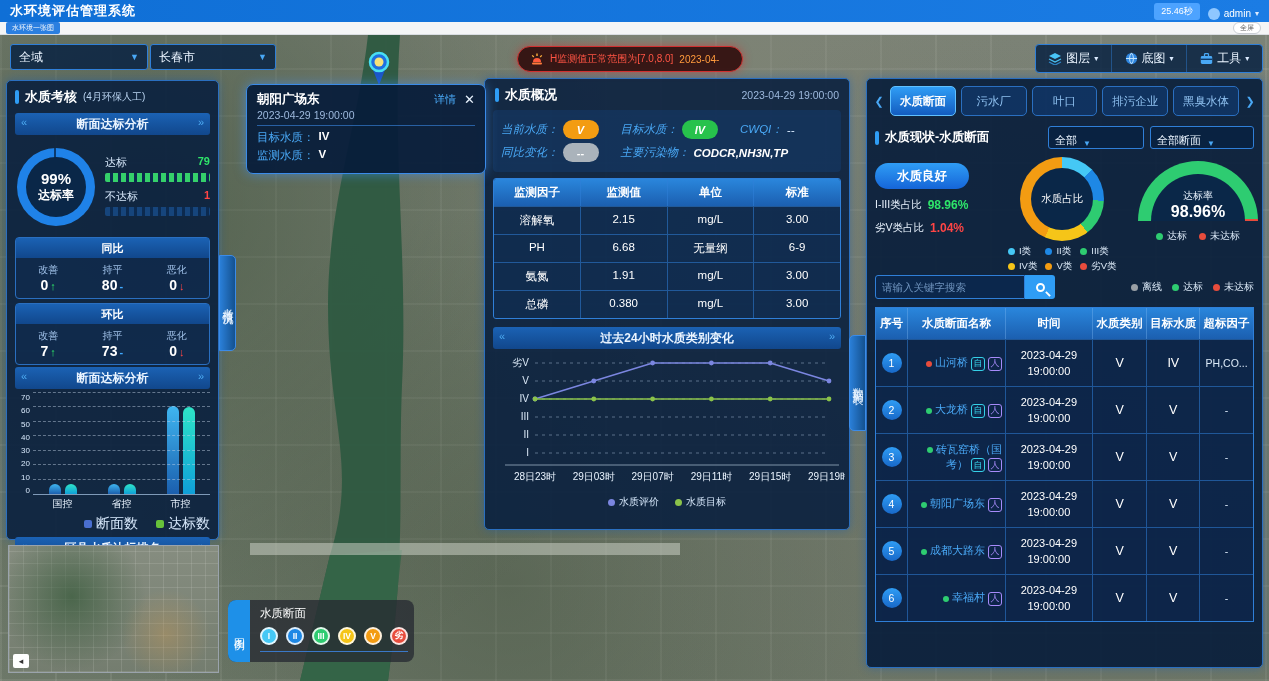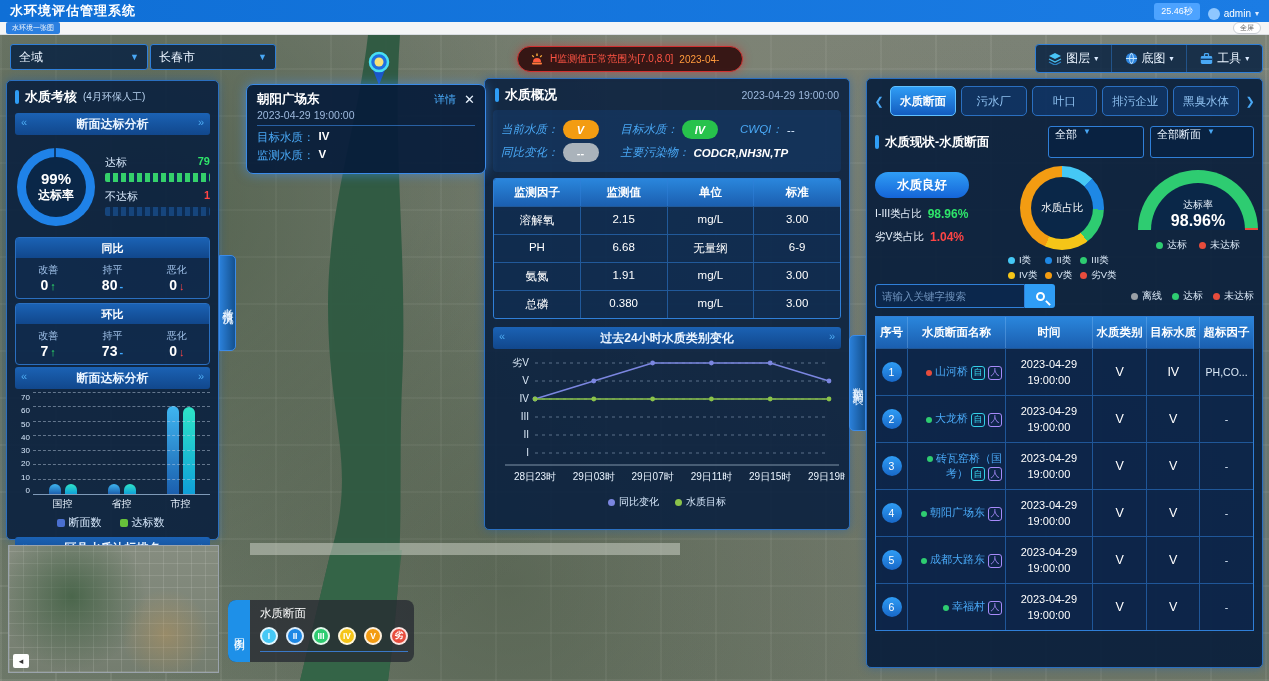--- a/index.html
+++ b/index.html
@@ -96,21 +96,21 @@
   .bc-yaxis { width:22px; display:flex; flex-direction:column; justify-content:space-between;
     align-items:flex-end; font-size:8px; color:#d7e8fb; padding-right:3px; }
   .bc-plot { position:relative; flex:1; border-bottom:1px solid #7f9ab8; }
   .bc-grid { position:absolute; left:0; right:0; border-top:1px dashed rgba(200,215,235,.45); }
   .bc-groups { position:absolute; inset:0; display:flex; justify-content:space-around; align-items:flex-end; }
   .bc-group { display:flex; gap:4px; align-items:flex-end; }
   .bc-bar { width:12px; border-radius:6px 6px 0 0; }
   .bc-bar.s0 { background:linear-gradient(180deg,#3fb6f0,#1b5fae); }
   .bc-bar.s1 { background:linear-gradient(180deg,#2ee5c8,#0f9fd8); }
   .bc-xlabels { display:flex; justify-content:space-around; margin-left:22px; font-size:10px; color:#eaf4ff; padding-top:2px; }
-  .bc-legend { display:flex; justify-content:center; gap:18px; font-size:11px; color:#d7e8fb; padding-top:4px; }
+  .bc-legend { display:flex; justify-content:flex-end; gap:18px; font-size:14px; color:#d7e8fb; padding-top:4px; }
   .lg-item { display:flex; align-items:center; gap:4px; }
   .lg-sq { width:8px; height:8px; border-radius:2px; display:inline-block; }
   .lg-dot { width:7px; height:7px; border-radius:50%; display:inline-block; }
 
   .mini-map { position:absolute; left:8px; top:545px; width:211px; height:128px; z-index:11;
     border:1px solid #9aa3ac; background:
       radial-gradient(circle at 30% 40%, rgba(52,88,56,.7), transparent 45%),
       radial-gradient(circle at 75% 70%, rgba(190,150,90,.45), transparent 25%),
       repeating-linear-gradient(0deg, rgba(230,230,225,.14) 0 1px, transparent 1px 12px),
       repeating-linear-gradient(90deg, rgba(230,230,225,.14) 0 1px, transparent 1px 14px),
@@ -162,22 +162,22 @@
   .tabs-row { display:flex; align-items:center; gap:5px; padding:7px 6px 4px 6px; }
   .tab-arrow { width:12px; height:30px; display:flex; align-items:center; justify-content:center;
     color:#49a8f5; font-size:11px; cursor:pointer; }
   .rp-tab { flex:1; height:30px; border-radius:5px; border:1px solid #2a6fc0; font-size:11.5px;
     color:#8fc1f0; background:rgba(16,62,124,.55); display:flex; align-items:center; justify-content:center;
     cursor:pointer; white-space:nowrap; }
   .rp-tab.active { background:linear-gradient(180deg,#2f9df5,#135cc0); border-color:#5fc0ff;
     color:#fff; font-weight:bold; }
   .rp-title-row { display:flex; align-items:center; gap:6px; padding:6px 8px 4px 8px; }
   .rp-title-row .t { font-size:12.5px; font-weight:bold; }
-  .rp-sel { height:32px; background:rgba(8,34,66,.85); border:1px solid #2f7fd8; border-radius:3px;
-    display:flex; align-items:flex-start; font-size:11px; color:#eaf4ff; padding:0 6px; }
+  .rp-sel { height:23px; background:rgba(8,34,66,.85); border:1px solid #2f7fd8; border-radius:3px;
+    display:flex; align-items:flex-end; font-size:11px; color:#eaf4ff; padding:0 6px; }
   .rp-sel .caret2 { margin-left:6px; color:#49a8f5; font-size:8px; }
   .rp-sel.s1 { width:96px; margin-left:auto; } .rp-sel.s2 { width:104px; }
 
   .stats-row { display:flex; padding:4px 4px 0 8px; height:116px; }
   .st-col1 { width:112px; display:flex; flex-direction:column; gap:9px; padding-top:6px; }
   .badge-good { width:94px; height:26px; border-radius:13px; background:linear-gradient(180deg,#2f9df5,#1565d8);
     display:flex; align-items:center; justify-content:center; font-size:12.5px; font-weight:bold; }
   .st-line { font-size:10.5px; color:#eaf4ff; display:flex; gap:6px; align-items:center; }
   .st-line .sv { font-size:12px; font-weight:bold; }
   .st-col2 { width:152px; display:flex; flex-direction:column; align-items:center; }
@@ -577,21 +577,21 @@
         <circle cx="46" cy="48" r="2.4" fill="#8bc34a"></circle>
         <circle cx="104.8" cy="48" r="2.4" fill="#8bc34a"></circle>
         <circle cx="163.6" cy="48" r="2.4" fill="#8bc34a"></circle>
         <circle cx="222.4" cy="48" r="2.4" fill="#8bc34a"></circle>
         <circle cx="281.2" cy="48" r="2.4" fill="#8bc34a"></circle>
         <circle cx="340" cy="48" r="2.4" fill="#8bc34a"></circle>
       </svg>
     <div class="trend-legend" id="trend-legend">
         <span class="lg-item">
           <span class="lg-dot" style="background: rgb(123, 134, 224);"></span>
-          <span>同比变化</span>
+          <span>水质评价</span>
         </span>
         <span class="lg-item">
           <span class="lg-dot" style="background: rgb(139, 195, 74);"></span>
           <span>水质目标</span>
         </span>
       </div>
   </div>
 
   <div class="panel" id="right-panel">
     <div class="tabs-row">

